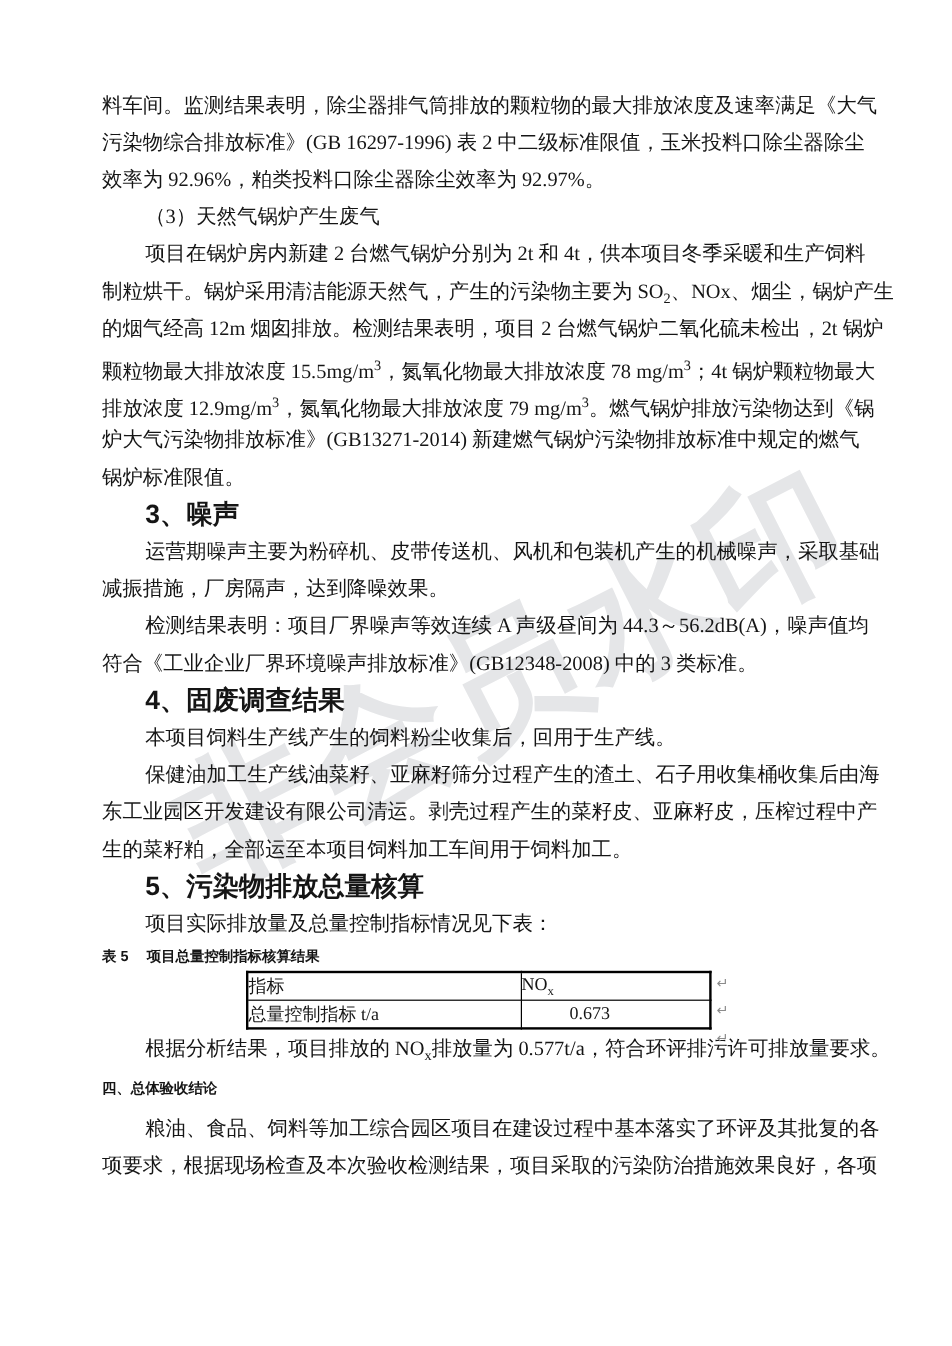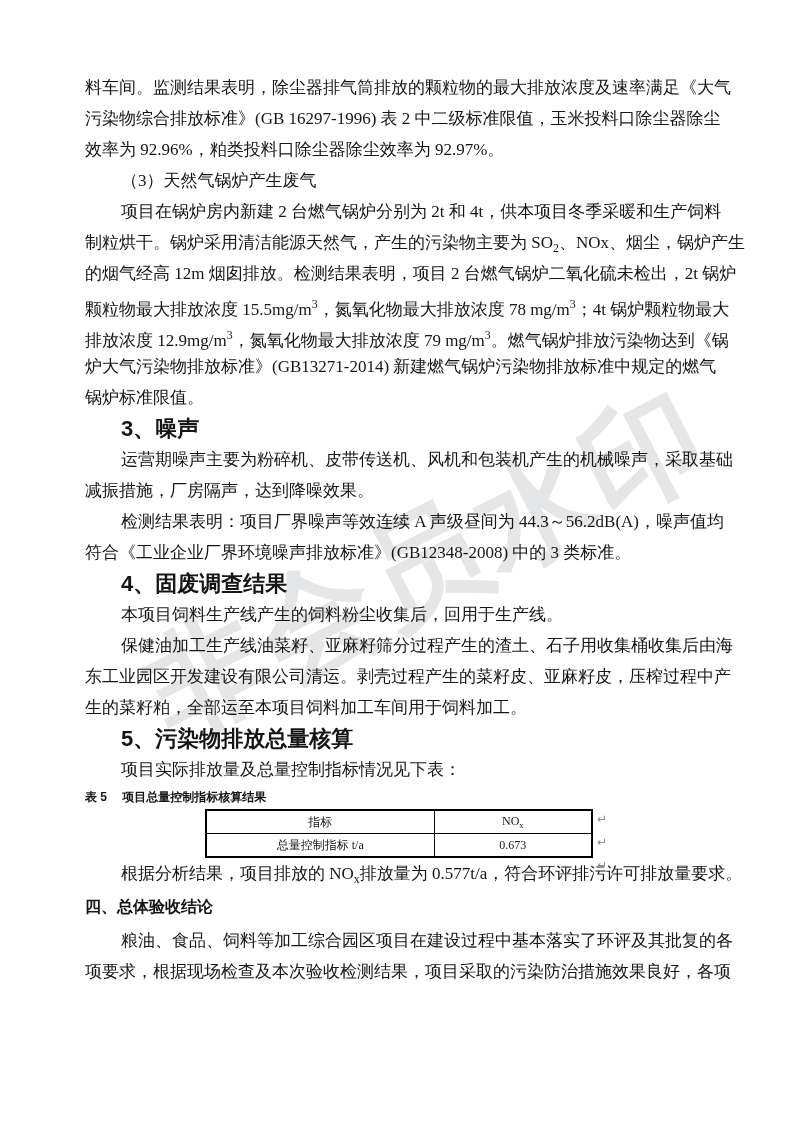--- a/index.html
+++ b/index.html
@@ -35,21 +35,21 @@
   .line.indent { padding-left:36px; }
   .line.h2 {
     font-weight:bold;
     padding-left:36px;
     font-family:"Liberation Sans","DejaVu Sans",sans-serif;
     font-size:22px;
   }
   .line.h1 {
     font-weight:bold;
     height:36px; line-height:36px;
-    font-size:16px;
+    font-size:12px;
     font-family:"Liberation Sans","DejaVu Sans",sans-serif;
   }
   .table-title {
     height:24px; line-height:24px;
     width:505px;
     text-align:left;
     font-weight:bold;
     font-size:12px;
     font-family:"Liberation Sans","DejaVu Sans",sans-serif;
   }
@@ -57,26 +57,25 @@
   table.report {
     border-collapse:collapse;
     margin-left:120px;
     width:386px;
     table-layout:fixed;
     border:2px solid #000;
   }
   table.report td {
     border:1px solid #000;
     height:22px;
-    text-align:center;
     vertical-align:middle;
-    font-size:12px;
+    font-size:15px;
     padding:0;
   }
-  table.report td.val { font-family:"Liberation Serif","DejaVu Serif",serif; }
+  table.report td.val { font-family:"Liberation Serif","DejaVu Serif",serif;padding-left:40px; }
   .pilcrow {
     position:absolute;
     left:512px;
     color:#8b8b8b;
     font-size:12px;
     line-height:12px;
     font-family:"DejaVu Sans",sans-serif;
   }
   .pilcrow.p1 { top:4px; }
   .pilcrow.p2 { top:27px; }

